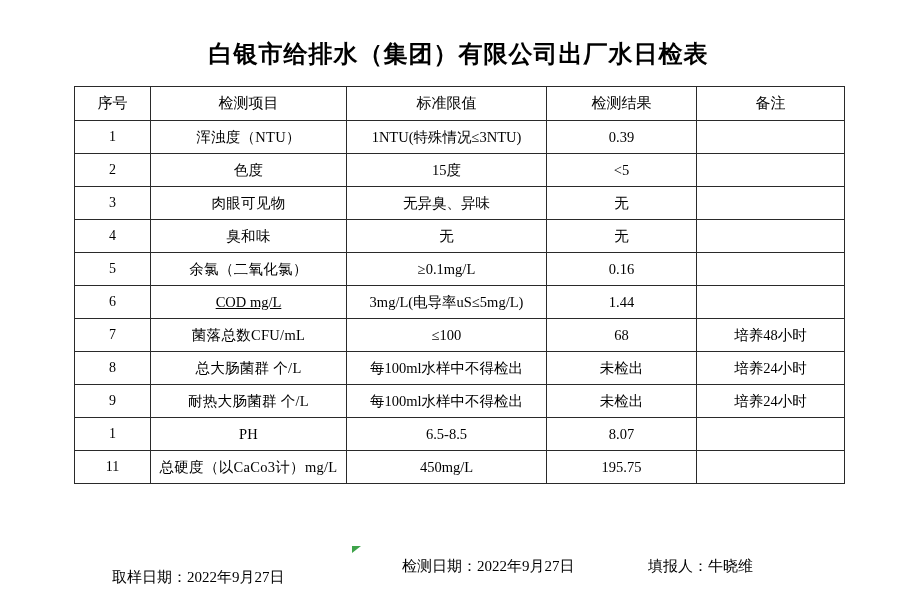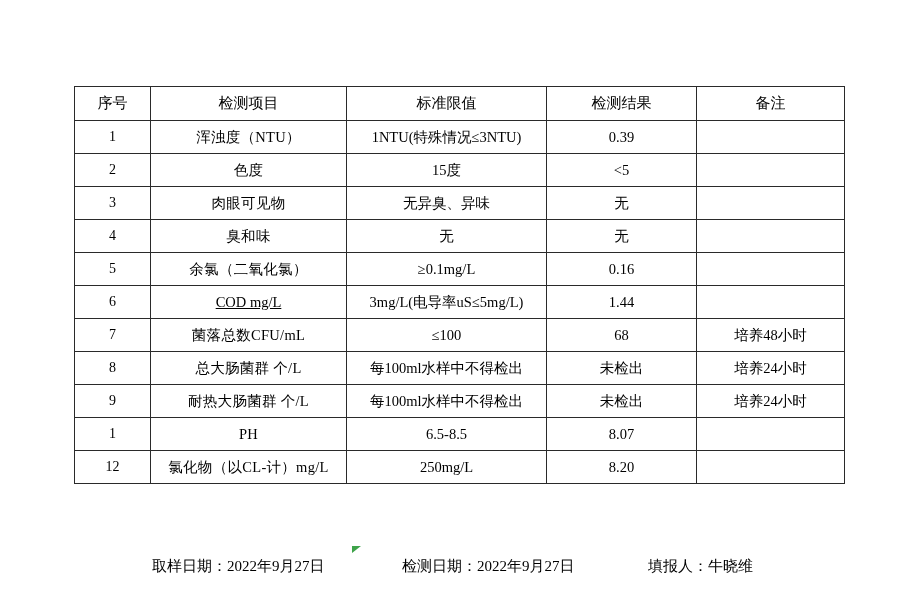--- a/index.html
+++ b/index.html
@@ -78,23 +78,22 @@
     top: 552px;
     left: 74px;
     width: 770px;
     height: 30px;
     font-size: 15px;
     color: #000000;
   }
   .footer .f-sample {
     position: absolute;
     left: 38px;
-    top: 5px;
-    white-space: nowrap;
-    margin-left: 40px;
+    top: 16px;
+    white-space: nowrap;
   }
   .footer .f-test {
     position: absolute;
     left: 328px;
     top: 5px;
     white-space: nowrap;
   }
   .footer .f-reporter {
     position: absolute;
     left: 574px;
@@ -117,20 +116,21 @@
     top: 0;
     border-left: 9px solid #3ea34a;
     border-bottom: 7px solid transparent;
   }
 </style>
 </head>
 <body>
 
 <div class="page">
 
+  <div class="doc-title">白银市给排水（集团）有限公司出厂水日检表</div>
 
   <div class="table-wrap">
     <table class="report">
       <colgroup>
         <col class="c0">
           <col class="c1">
           <col class="c2">
           <col class="c3">
           <col class="c4">
       </colgroup>
@@ -208,24 +208,24 @@
           <td>培养24小时</td>
         </tr>
         <tr>
           <td class="cell-idx">1</td>
           <td class="cell-item">PH</td>
           <td>6.5-8.5</td>
           <td>8.07</td>
           <td></td>
         </tr>
         <tr>
-          <td class="cell-idx">12</td>
-          <td class="cell-item">氯化物（以CL-计）mg/L</td>
-          <td>250mg/L</td>
-          <td>8.20</td>
+          <td class="cell-idx">11</td>
+          <td class="cell-item">总硬度（以CaCo3计）mg/L</td>
+          <td>450mg/L</td>
+          <td>195.75</td>
           <td></td>
         </tr>
       </tbody>
     </table>
   </div>
 
   <div class="green-mark"></div>
 
   <div class="footer">
     <div class="f-sample">取样日期：2022年9月27日</div>

